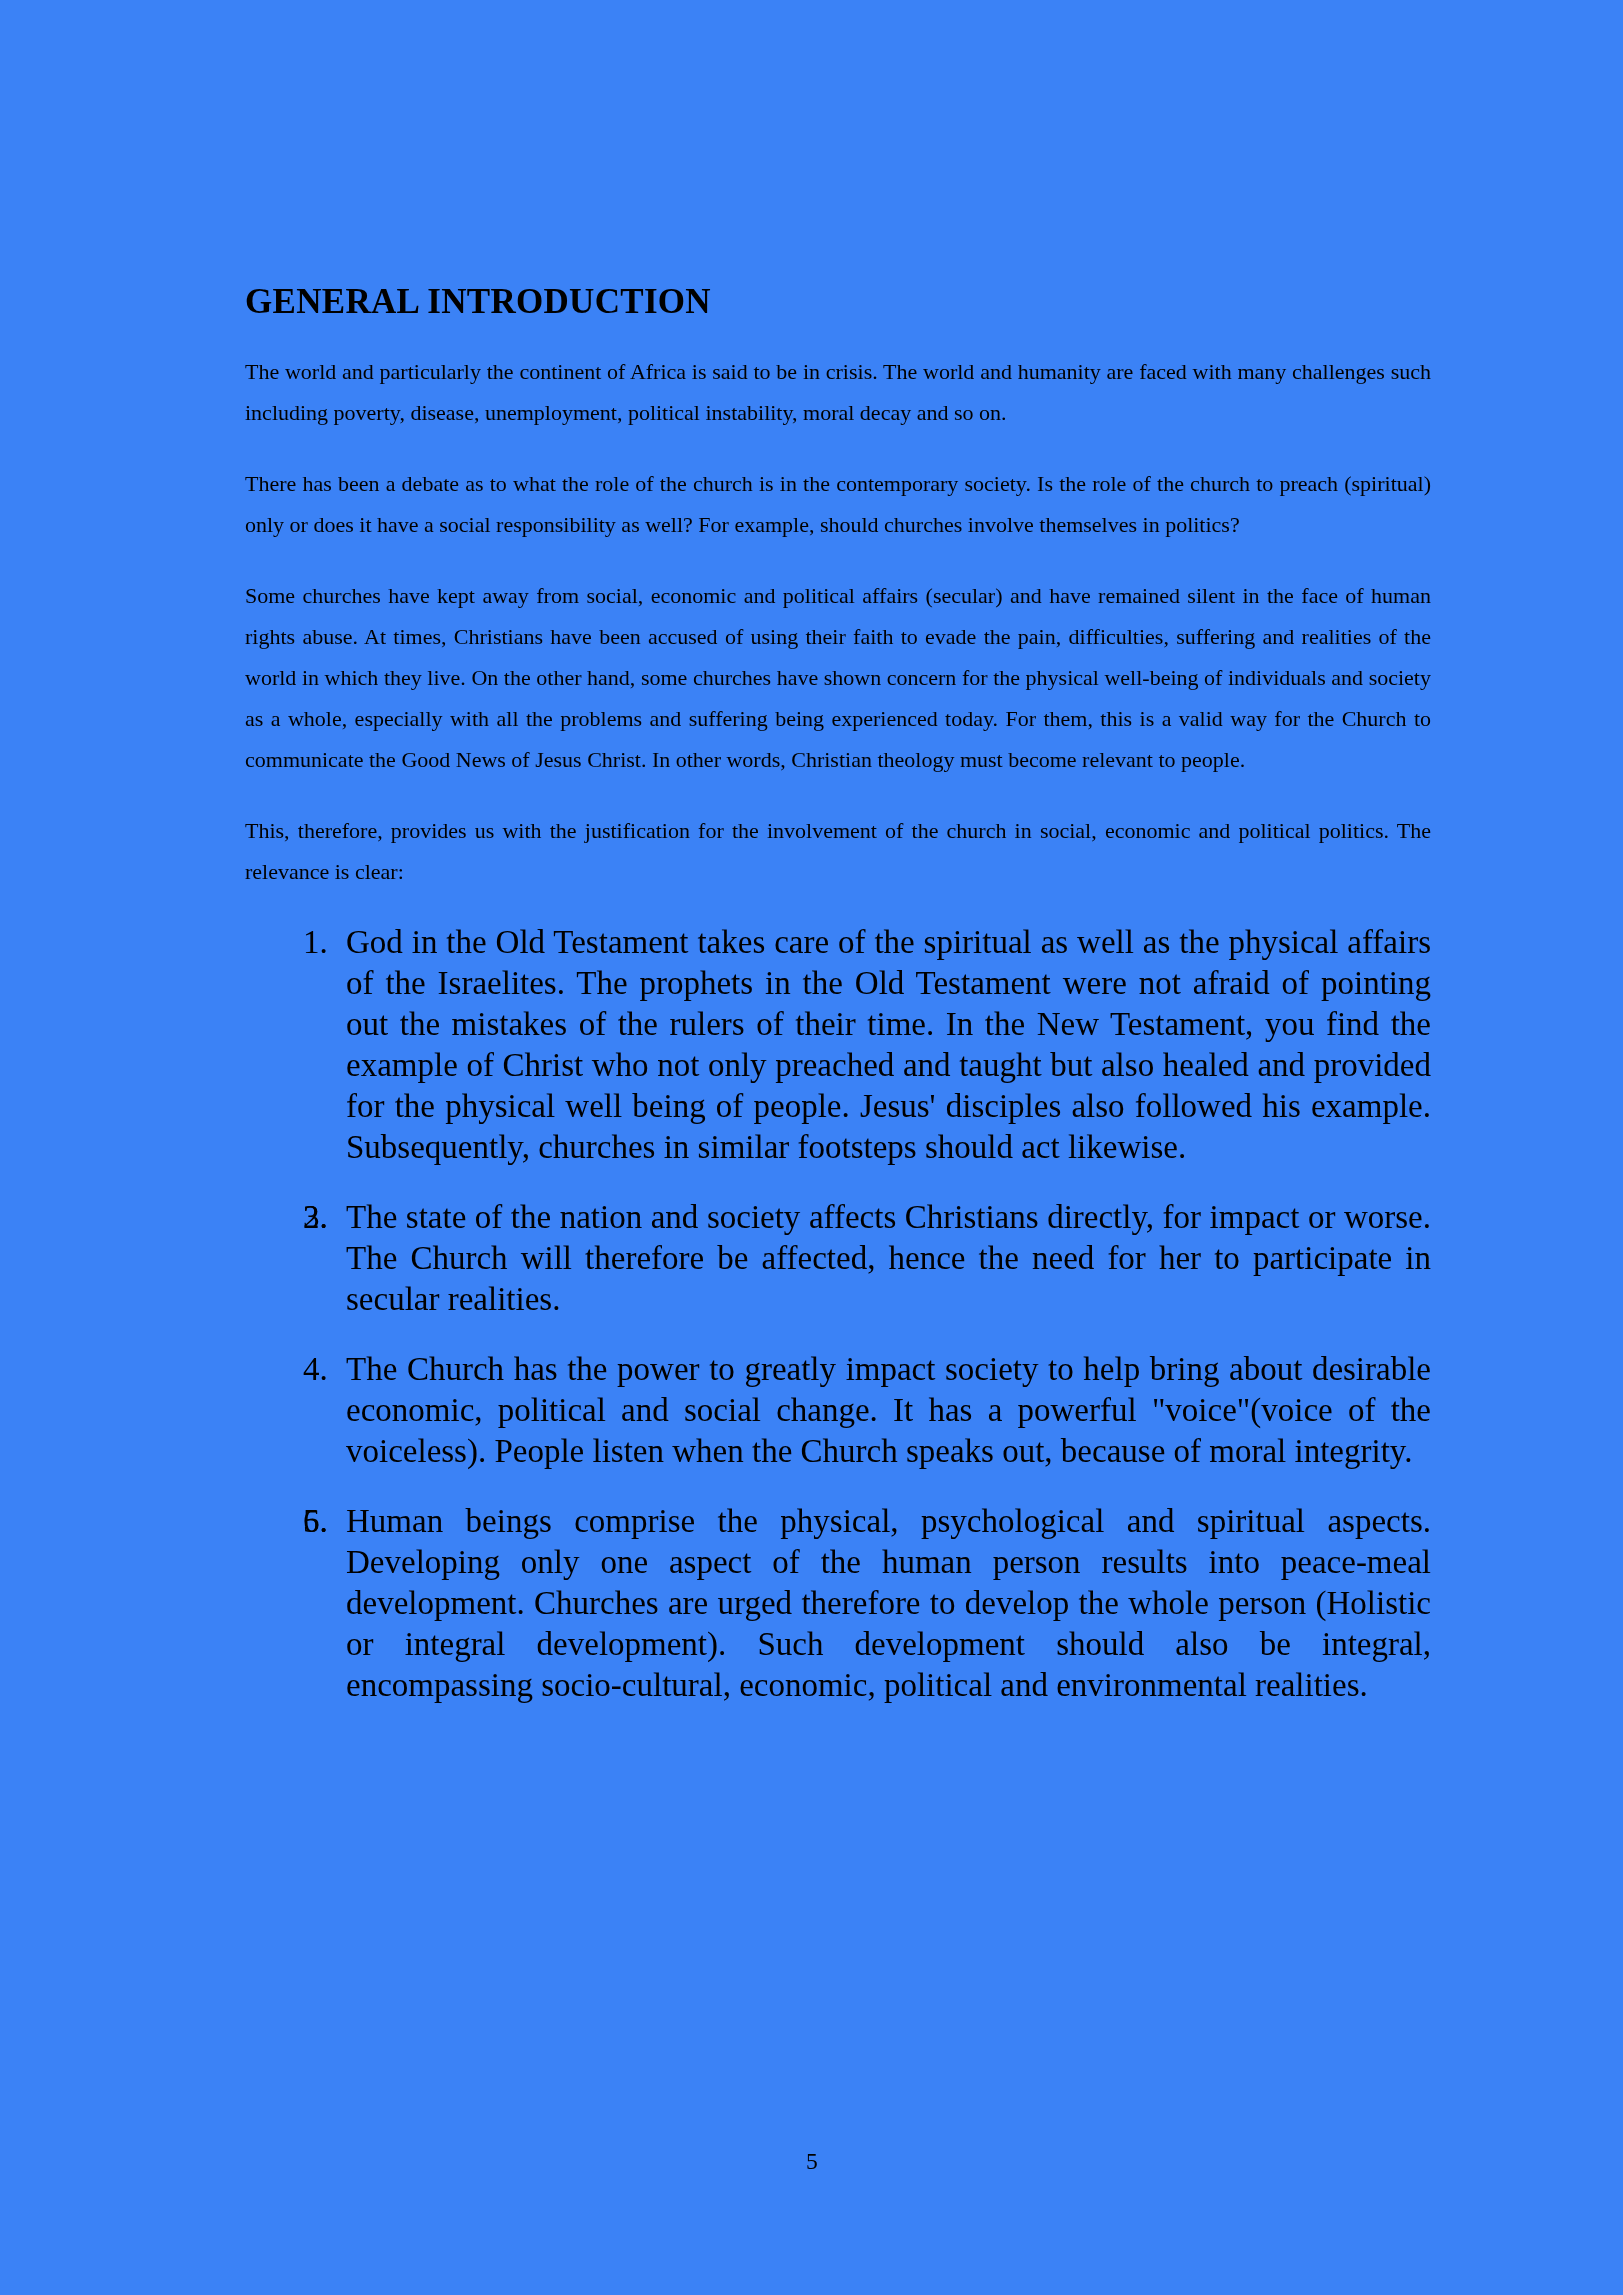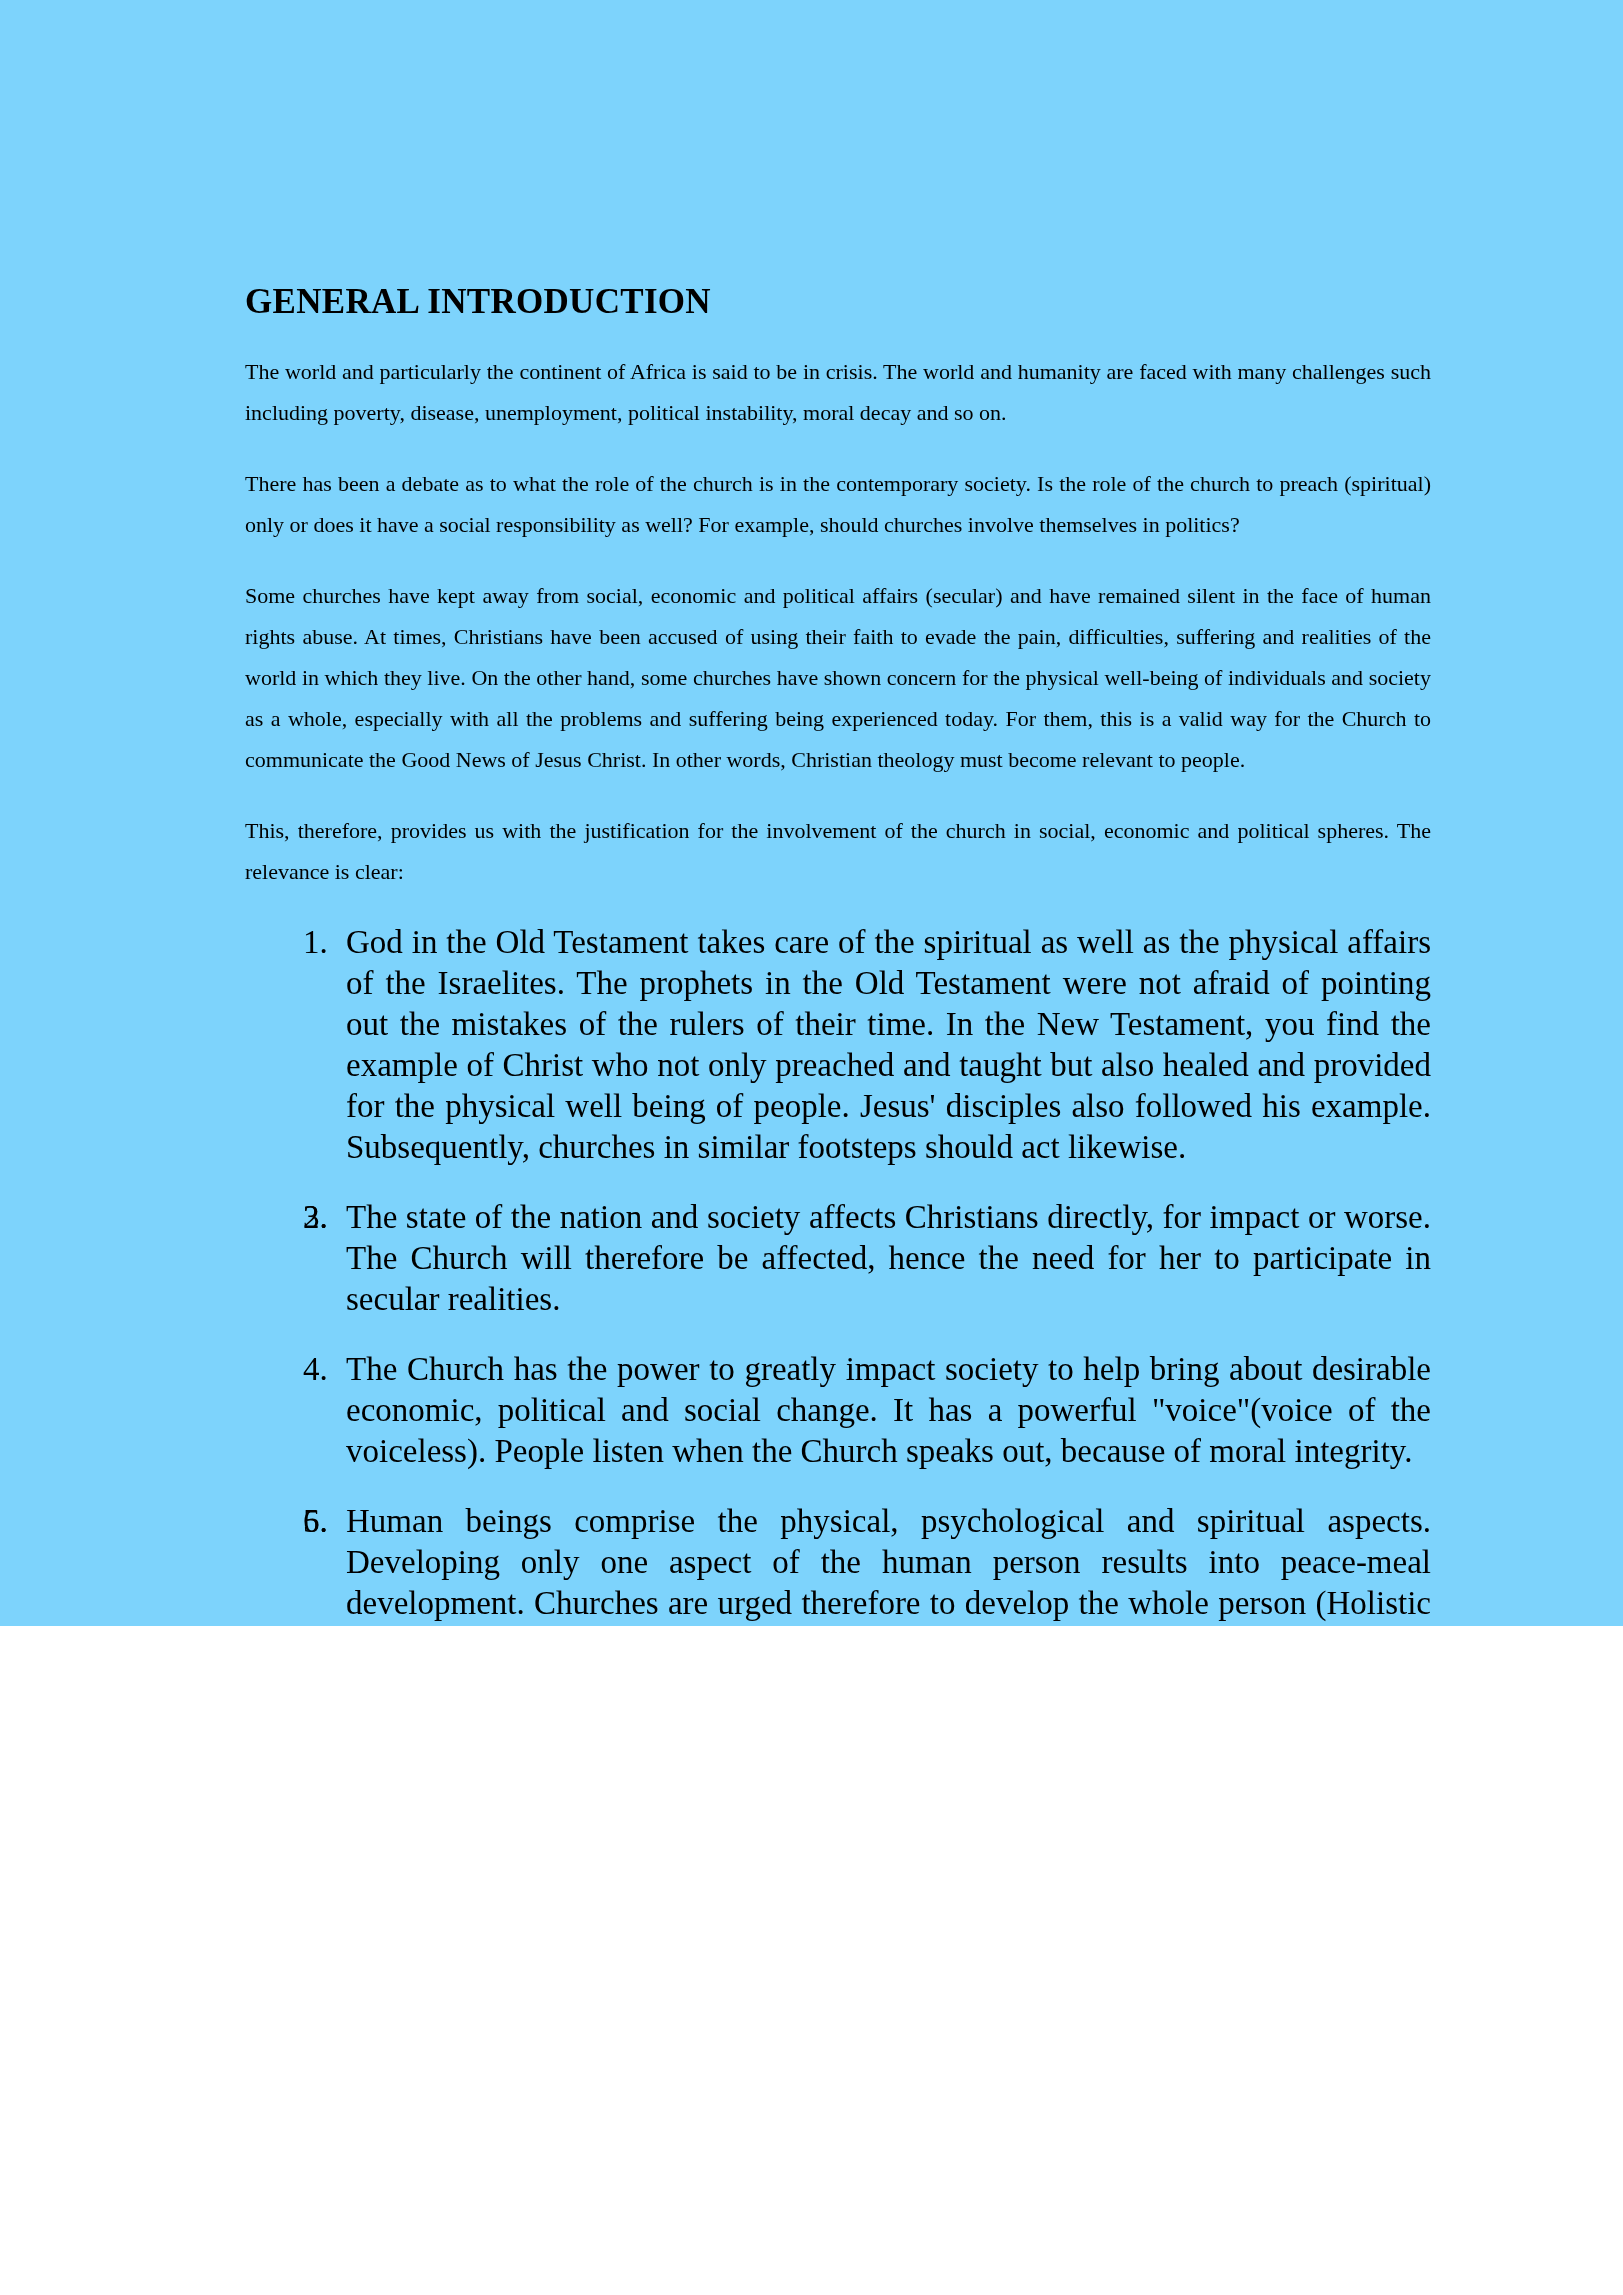--- a/index.html
+++ b/index.html
@@ -3,22 +3,22 @@
 <meta charset="utf-8">
 <style>
   html, body {
     margin: 0;
     padding: 0;
     background: #ffffff;
   }
   .page {
     position: relative;
     width: 1624px;
-    height: 1626px;
-    background: #7dd3fc;
+    height: 2295px;
+    background: #3b82f6;
     color: #000000;
     font-family: "Liberation Serif", "DejaVu Serif", serif;
     overflow: hidden;
   }
   .content {
     position: absolute;
     left: 245px;
     top: 281px;
     width: 1186px;
   }
@@ -71,21 +71,21 @@
   <div class="content">
 
     <h1 class="doc-title">GENERAL INTRODUCTION</h1>
 
     <p class="para">The world and particularly the continent of Africa is said to be in crisis. The world and humanity are faced with many challenges such including poverty, disease, unemployment, political instability, moral decay and so on.</p>
 
     <p class="para">There has been a debate as to what the role of the church is in the contemporary society. Is the role of the church to preach (spiritual) only or does it have a social responsibility as well? For example, should churches involve themselves in politics?</p>
 
     <p class="para">Some churches have kept away from social, economic and political affairs (secular) and have remained silent in the face of human rights abuse. At times, Christians have been accused of using their faith to evade the pain, difficulties, suffering and realities of the world in which they live. On the other hand, some churches have shown concern for the physical well-being of individuals and society as a whole, especially with all the problems and suffering being experienced today. For them, this is a valid way for the Church to communicate the Good News of Jesus Christ. In other words, Christian theology must become relevant to people.</p>
 
-    <p class="para">This, therefore, provides us with the justification for the involvement of the church in social, economic and political spheres. The relevance is clear:</p>
+    <p class="para">This, therefore, provides us with the justification for the involvement of the church in social, economic and political politics. The relevance is clear:</p>
 
     <ol class="numbered">
       <li>
         <span class="num">1.</span>
         <span>God in the Old Testament takes care of the spiritual as well as the physical affairs of the Israelites. The prophets in the Old Testament were not afraid of pointing out the mistakes of the rulers of their time. In the New Testament, you find the example of Christ who not only preached and taught but also healed and provided for the physical well being of people. Jesus' disciples also followed his example. Subsequently, churches in similar footsteps should act likewise.</span>
       </li>
       <li>
         <span class="num">2.</span>
       </li>
       <li>

